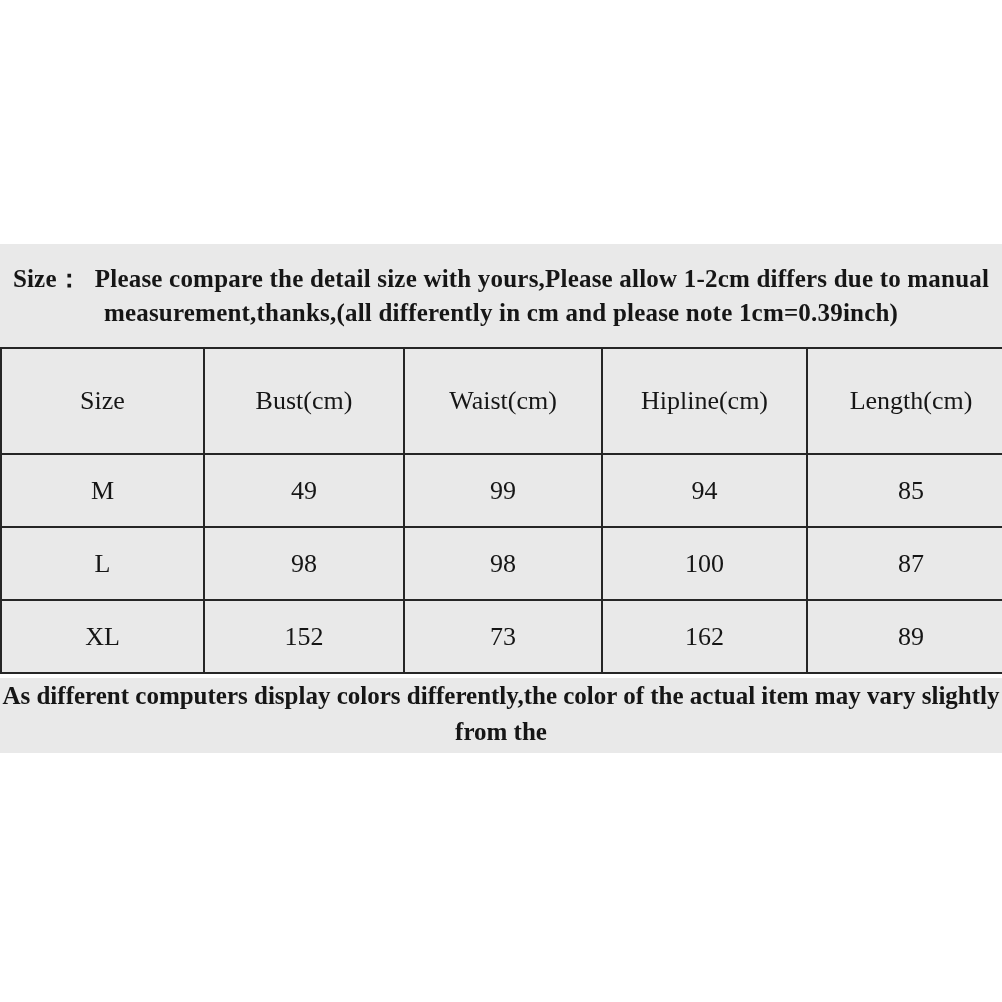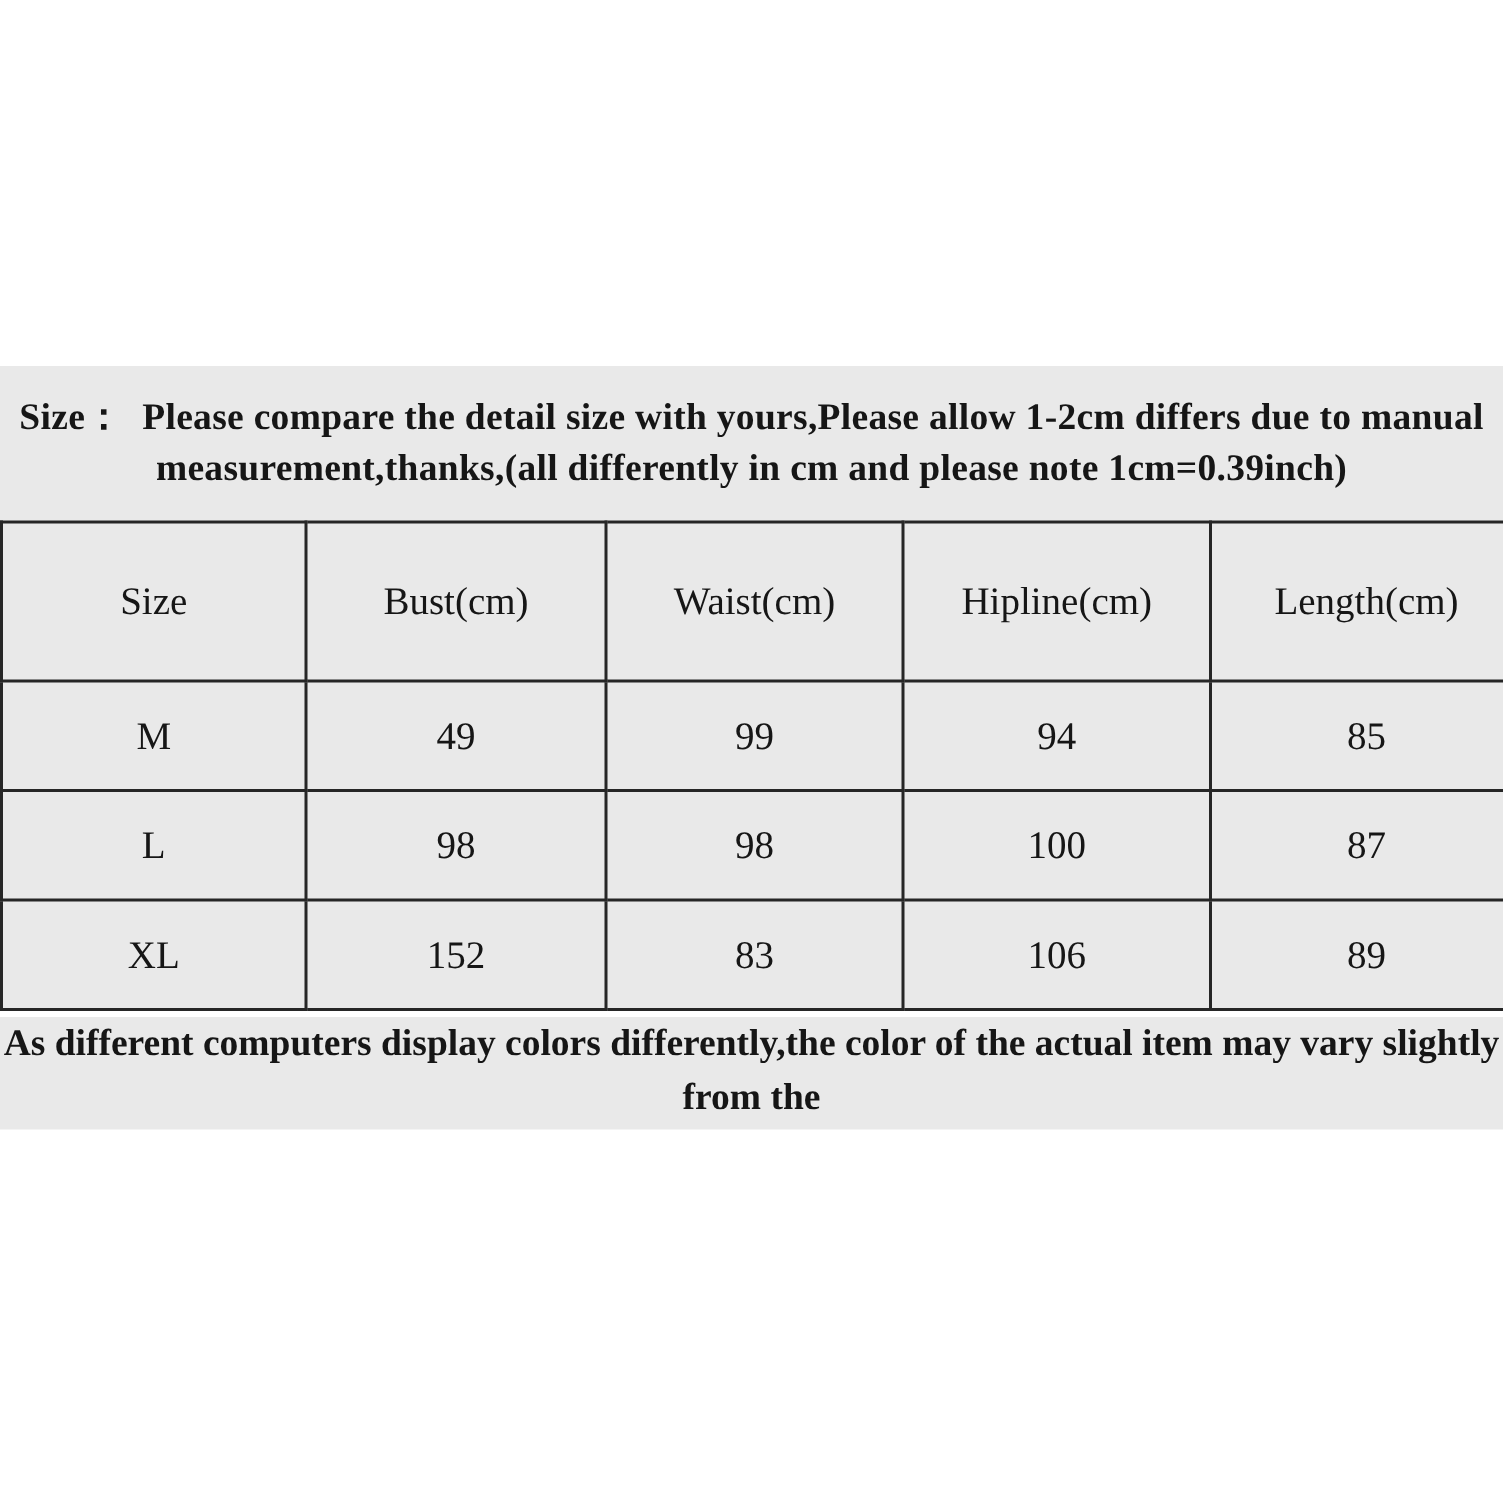--- a/index.html
+++ b/index.html
@@ -114,22 +114,22 @@
       <tr>
         <td>L</td>
         <td>98</td>
         <td>98</td>
         <td>100</td>
         <td>87</td>
       </tr>
       <tr>
         <td>XL</td>
         <td>152</td>
-        <td>83</td>
-        <td>106</td>
+        <td>73</td>
+        <td>162</td>
         <td>89</td>
       </tr>
     </tbody>
   </table>
 
   <div class="footer-band">
     <div>As different computers display colors differently,the color of the actual item may vary slightly from the</div>
   </div>
 
 </div>

